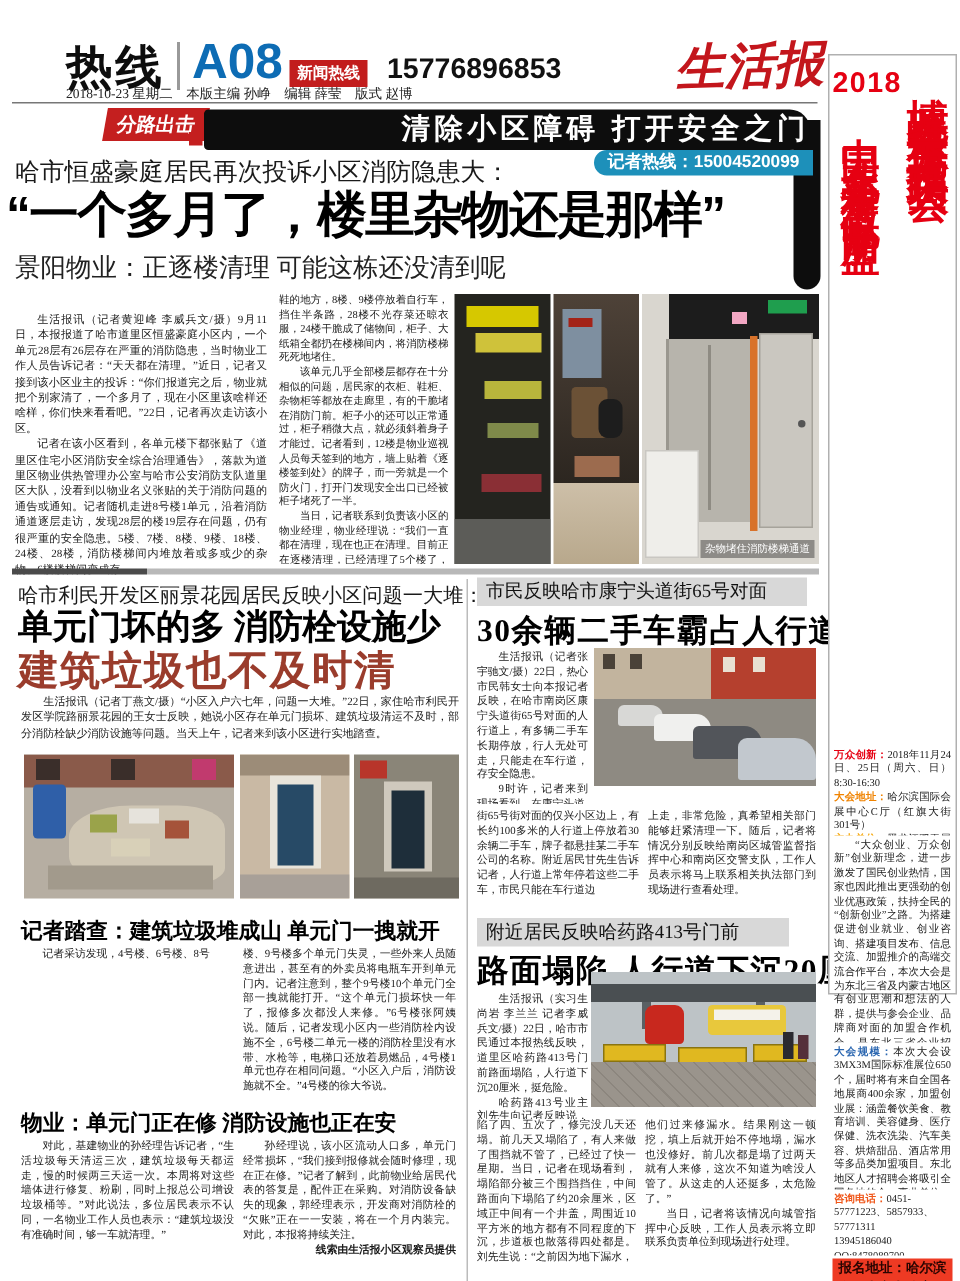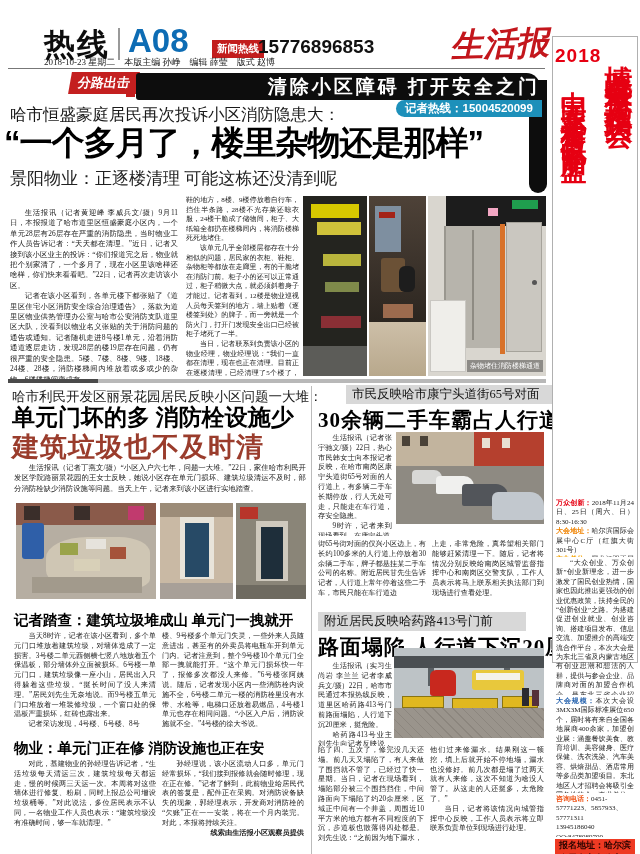--- a/index.html
+++ b/index.html
@@ -19,21 +19,21 @@
   .vtext{writing-mode:vertical-rl;text-orientation:upright;font-weight:900;color:#e60012;}
 </style>
 </head>
 <body>
 
 <div id="page">
 
   <div class="abs" style="left:44px;top:24px;font-size:31px;font-weight:900;letter-spacing:2px;color:#0d0d0d;">热线</div>
   <div class="abs" style="left:118px;top:28px;width:2px;height:32px;background:#999;"></div>
   <div class="abs sans" style="left:128px;top:22px;font-size:33px;font-weight:700;color:#0d6cb4;">A08</div>
-  <div class="abs sans" style="left:212px;top:40px;background:#c21d1d;color:#fff;font-size:10.5px;font-weight:bold;padding:2px 5px;">新闻热线</div>
+  <div class="abs sans" style="left:193px;top:40px;background:#c21d1d;color:#fff;font-size:10.5px;font-weight:bold;padding:2px 5px;">新闻热线</div>
   <div class="abs sans" style="left:258px;top:36px;font-size:19px;font-weight:900;color:#111;">15776896853</div>
   <div class="abs" style="left:450px;top:22px;font-size:33px;font-weight:900;font-style:italic;color:#c3161c;transform:rotate(-2deg);">生活报</div>
   <div class="abs" style="left:44px;top:56px;font-size:9px;color:#222;">2018-10-23 星期二　本版主编 孙峥　编辑 薛莹　版式 赵博</div>
   <div class="abs" style="left:8px;top:68px;width:537px;height:1px;background:#777;"></div>
 
   <div class="abs" style="left:529px;top:80px;width:18px;height:113px;background:#0d0d0d;border-radius:0 0 10px 10px;"></div>
   <div class="abs sans" style="left:70px;top:72px;background:#c41f1f;color:#fff;font-size:13px;font-weight:bold;padding:2px 8px;transform:skewX(-10deg);">分路出击</div>
   <div class="abs" style="left:126px;top:88px;width:9px;height:9px;background:#c41f1f;"></div>
   <div class="abs sans" style="left:136px;top:73px;width:404px;height:27px;background:#0d0d0d;color:#fff;font-size:19px;font-weight:900;letter-spacing:3px;text-align:right;line-height:27px;border-radius:3px 14px 14px 3px;">清除小区障碍 打开安全之门</div>
   <div class="abs sans" style="left:396px;top:100px;width:146px;height:17px;background:#1d90ba;color:#fff;font-size:11.5px;font-weight:bold;text-align:center;line-height:17px;border-radius:9px 0 0 9px;">记者热线：15004520099</div>
@@ -110,39 +110,38 @@
   </div>
   <div class="photo" style="left:236px;top:503px;width:70px;height:96px;background:#8a8578;">
     <div class="shape" style="left:4px;top:4px;width:18px;height:12px;background:#b8352a;"></div>
     <div class="shape" style="left:20px;top:18px;width:32px;height:60px;background:#cfc9bd;"></div>
     <div class="shape" style="left:25px;top:24px;width:22px;height:52px;background:#1e2e3a;"></div>
     <div class="shape" style="left:0;top:82px;width:70px;height:14px;background:#6e6a60;"></div>
   </div>
 
   <div class="abs" style="left:14px;top:611px;font-size:14.5px;font-weight:900;color:#000;">记者踏查：建筑垃圾堆成山 单元门一拽就开</div>
   <div class="abs col" style="left:14px;top:632px;width:142px;height:100px;font-size:7.2px;line-height:9.8px;">
-    <p>当天8时许，记者在该小区看到，多个单元门口堆放着建筑垃圾，对墙体造成了一定损害。3号楼二单元西侧横七竖八地放着五个保温板，部分墙体外立面被损坏。6号楼一单元门口，建筑垃圾像一座小山，居民出入只得躲着这些垃圾。“挺长时间了没人来清理。”居民刘先生无奈地说。而9号楼五单元门口堆放着一堆装修垃圾，一个窗口处的保温板严重损坏，红砖也露出来。</p>
     <p>记者采访发现，4号楼、6号楼、8号</p>
   </div>
   <div class="abs col" style="left:162px;top:632px;width:142px;height:100px;font-size:7.2px;line-height:9.8px;">
     <p class="noind">楼、9号楼多个单元门失灵，一些外来人员随意进出，甚至有的外卖员将电瓶车开到单元门内。记者注意到，整个9号楼10个单元门全部一拽就能打开。“这个单元门损坏快一年了，报修多次都没人来修。”6号楼张阿姨说。随后，记者发现小区内一些消防栓内设施不全，6号楼二单元一楼的消防栓里没有水带、水枪等，电梯口还放着易燃品，4号楼1单元也存在相同问题。“小区入户后，消防设施就不全。”4号楼的徐大爷说。</p>
   </div>
 
   <div class="abs" style="left:14px;top:739px;font-size:14.5px;font-weight:900;color:#000;">物业：单元门正在修 消防设施也正在安</div>
   <div class="abs col" style="left:14px;top:760px;width:142px;height:86px;font-size:7.2px;line-height:9.8px;">
     <p>对此，基建物业的孙经理告诉记者，“生活垃圾每天清运三次，建筑垃圾每天都运走，慢的时候两三天运一次。本周将对这些墙体进行修复、粉刷，同时上报总公司增设垃圾桶等。”对此说法，多位居民表示不认同，一名物业工作人员也表示：“建筑垃圾没有准确时间，够一车就清理。”</p>
   </div>
   <div class="abs col" style="left:162px;top:760px;width:142px;height:86px;font-size:7.2px;line-height:9.8px;">
     <p>孙经理说，该小区流动人口多，单元门经常损坏，“我们接到报修就会随时修理，现在正在修。”记者了解到，此前物业给居民代表的答复是，配件正在采购。对消防设备缺失的现象，郭经理表示，开发商对消防栓的“欠账”正在一一安装，将在一个月内装完。对此，本报将持续关注。</p>
     <p class="noind" style="text-align:right;font-weight:bold;">线索由生活报小区观察员提供</p>
   </div>
 
   <div class="abs" style="left:311px;top:386px;width:1px;height:468px;background:#bbb;"></div>
 
-  <div class="abs kstrip" style="left:318px;top:385px;width:208px;margin-left:28px;">市民反映哈市康宁头道街65号对面</div>
+  <div class="abs kstrip" style="left:318px;top:385px;width:208px;">市民反映哈市康宁头道街65号对面</div>
   <div class="abs" style="left:318px;top:406px;font-size:21px;font-weight:900;letter-spacing:1px;color:#000;">30余辆二手车霸占人行道</div>
   <div class="abs col" style="left:318px;top:434px;width:74px;height:102px;font-size:7.2px;line-height:9.8px;">
     <p>生活报讯（记者张宇驰文/摄）22日，热心市民韩女士向本报记者反映，在哈市南岗区康宁头道街65号对面的人行道上，有多辆二手车长期停放，行人无处可走，只能走在车行道，存安全隐患。</p>
     <p>9时许，记者来到现场看到，在康宁头道</p>
   </div>
   <div class="photo" style="left:396px;top:432px;width:148px;height:92px;background:#c8c8c6;">
     <div class="shape" style="left:0;top:0;width:78px;height:34px;background:#c2b49e;"></div>
     <div class="shape" style="left:6px;top:4px;width:8px;height:10px;background:#4a4238;"></div>
     <div class="shape" style="left:24px;top:4px;width:8px;height:10px;background:#4a4238;"></div>
     <div class="shape" style="left:78px;top:0;width:70px;height:40px;background:#b5402e;"></div>

